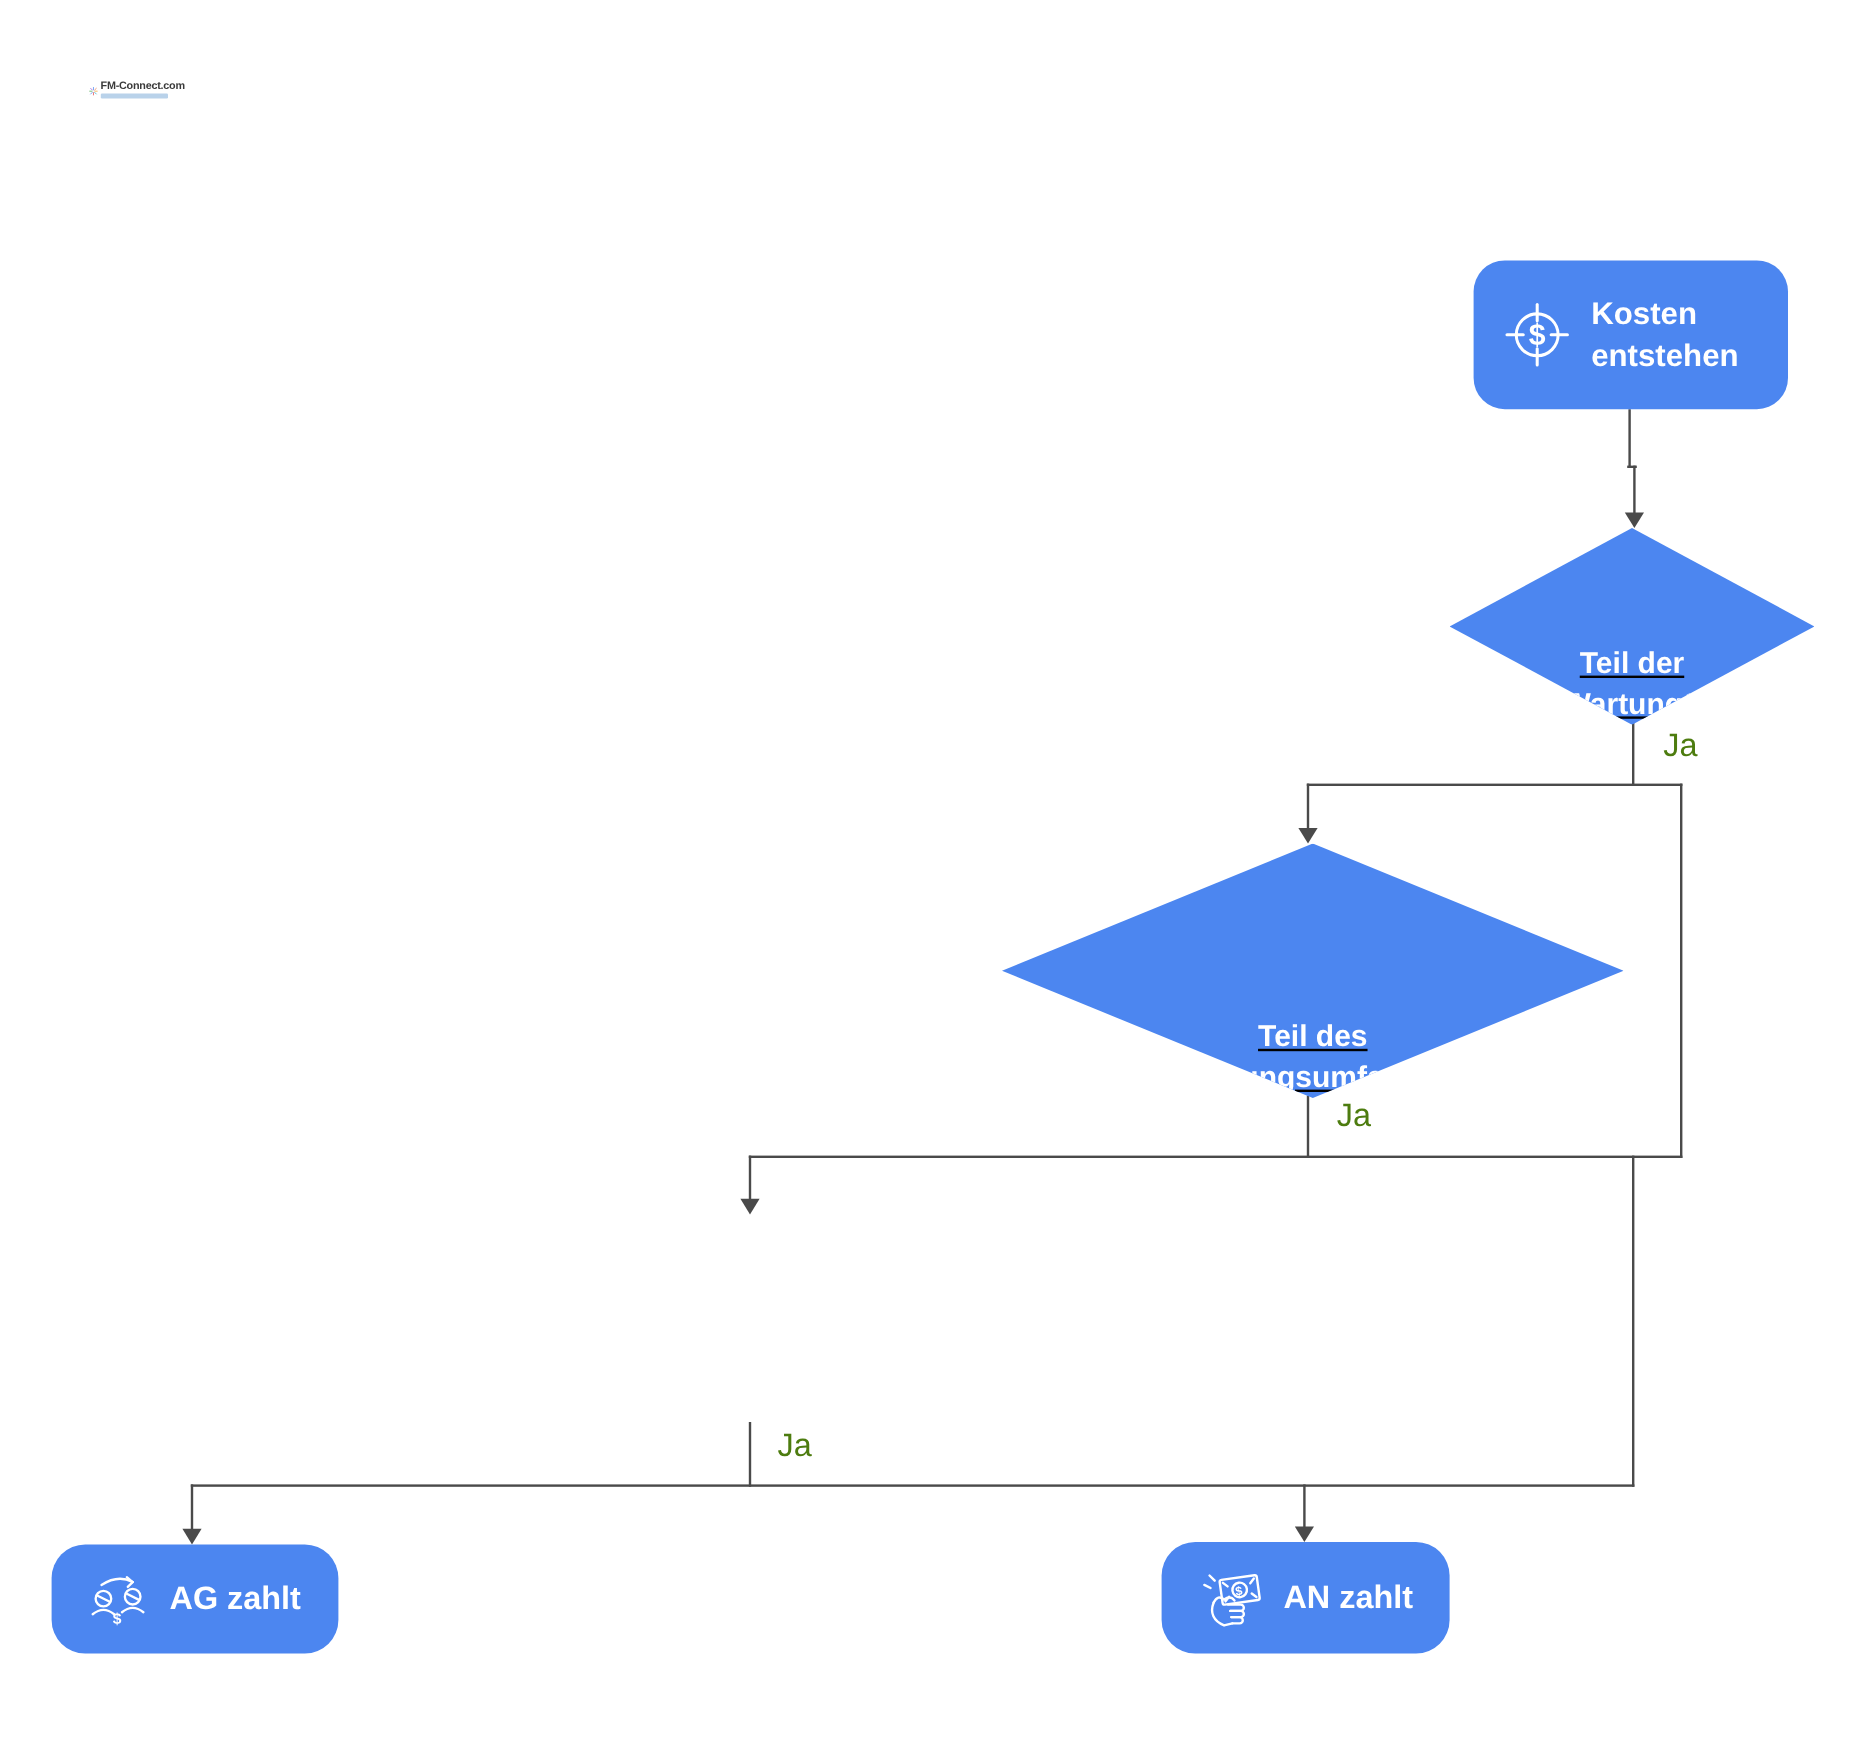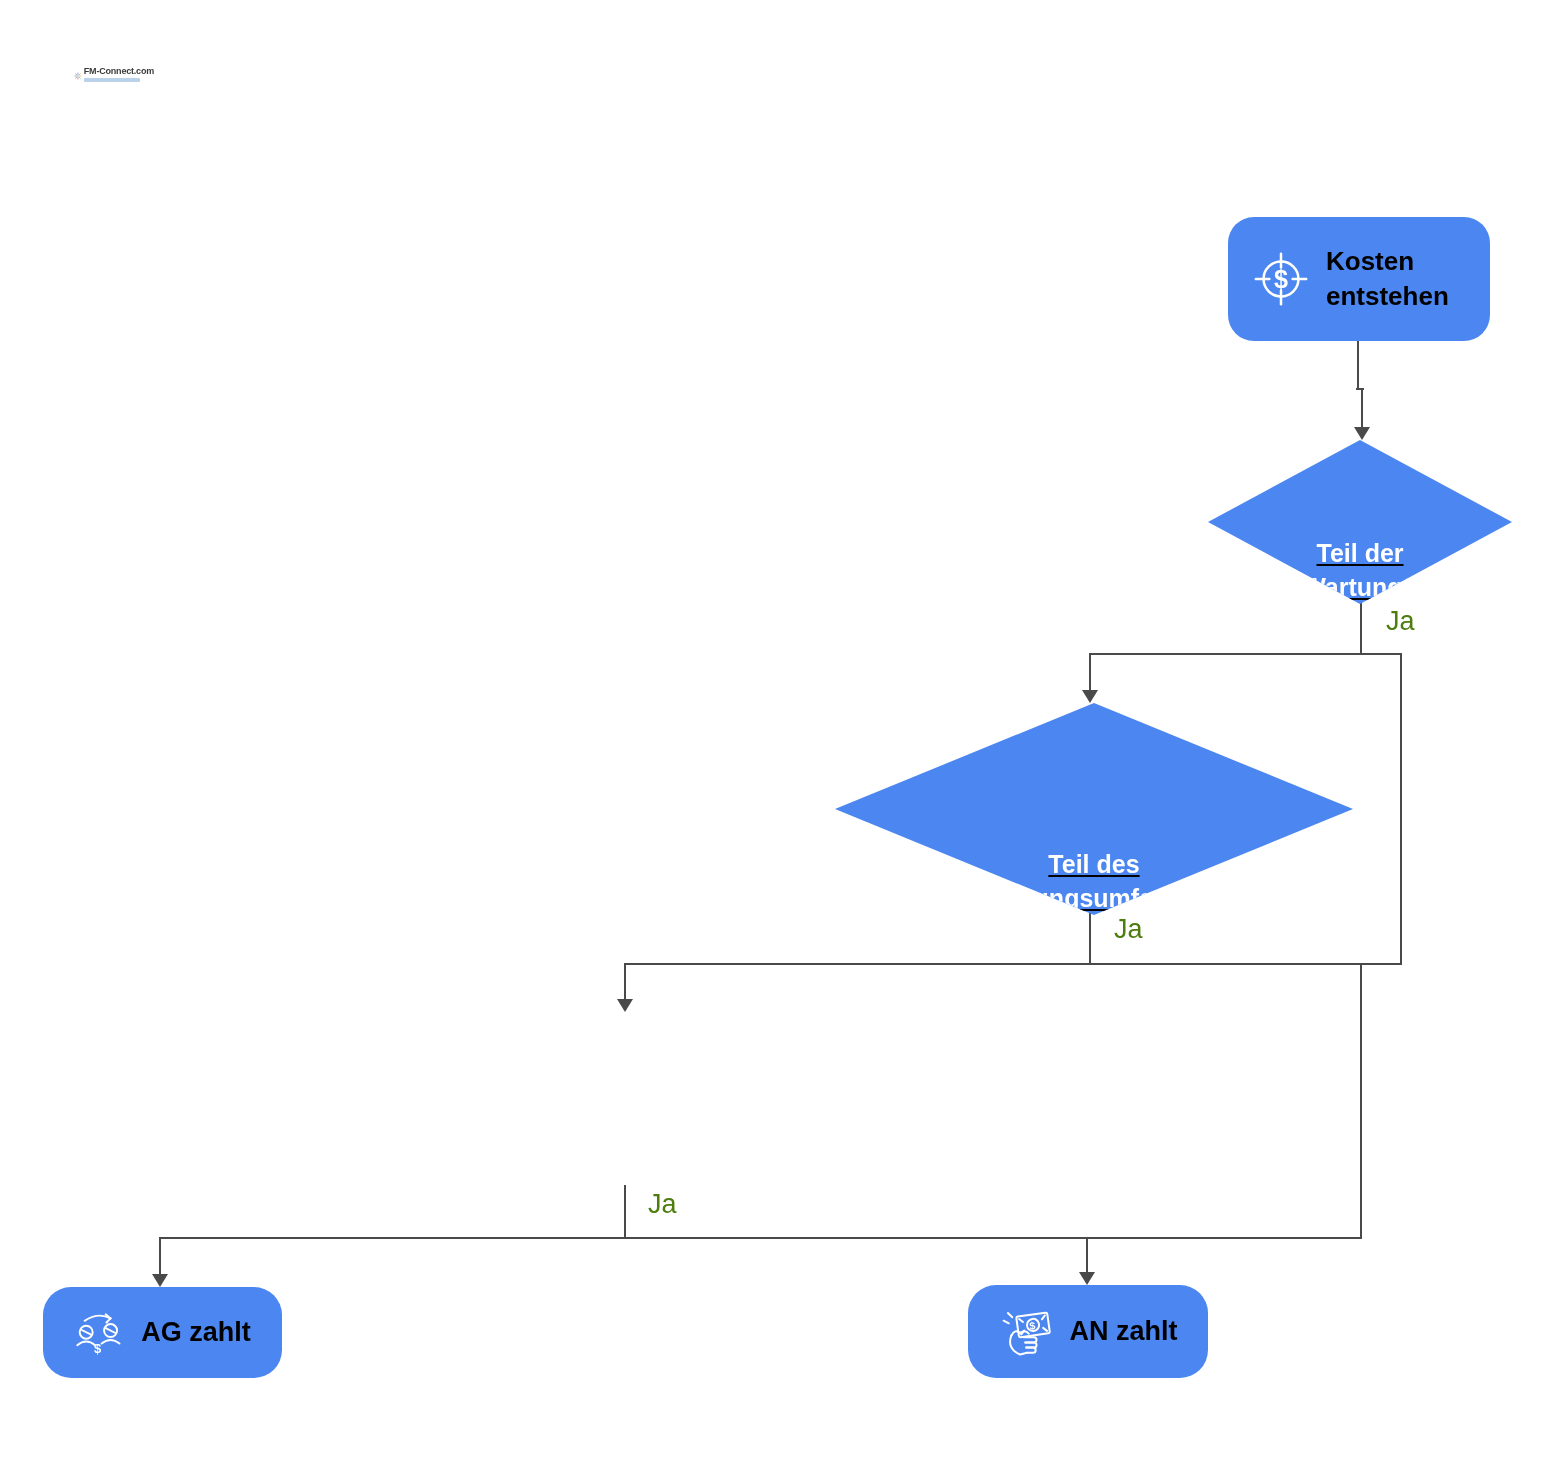--- a/index.html
+++ b/index.html
@@ -58,21 +58,21 @@
     position: absolute;
     background: var(--node-blue, #4c86f0);
     border-radius: 26px;
     display: flex;
     align-items: center;
     justify-content: center;
     color: #ffffff;
   }
   .node-box .node-label {
     font-weight: bold;
-    color: #000000;
+    color: #ffffff;
     white-space: pre-line;
   }
   .start-box { left: 1228px; top: 217px; width: 262px; height: 124px; gap: 14px; justify-content: flex-start; padding-left: 22px; box-sizing: border-box; }
   .start-box .node-label { font-size: 26px; line-height: 35px; text-align: left; }
   .end-box { border-radius: 28px; gap: 15px; }
   .ag-box { left: 43px; top: 1287px; width: 239px; height: 91px; }
   .an-box { left: 968px; top: 1285px; width: 240px; height: 93px; }
   .end-box .node-label { font-size: 27px; }
 
   .diamond {

